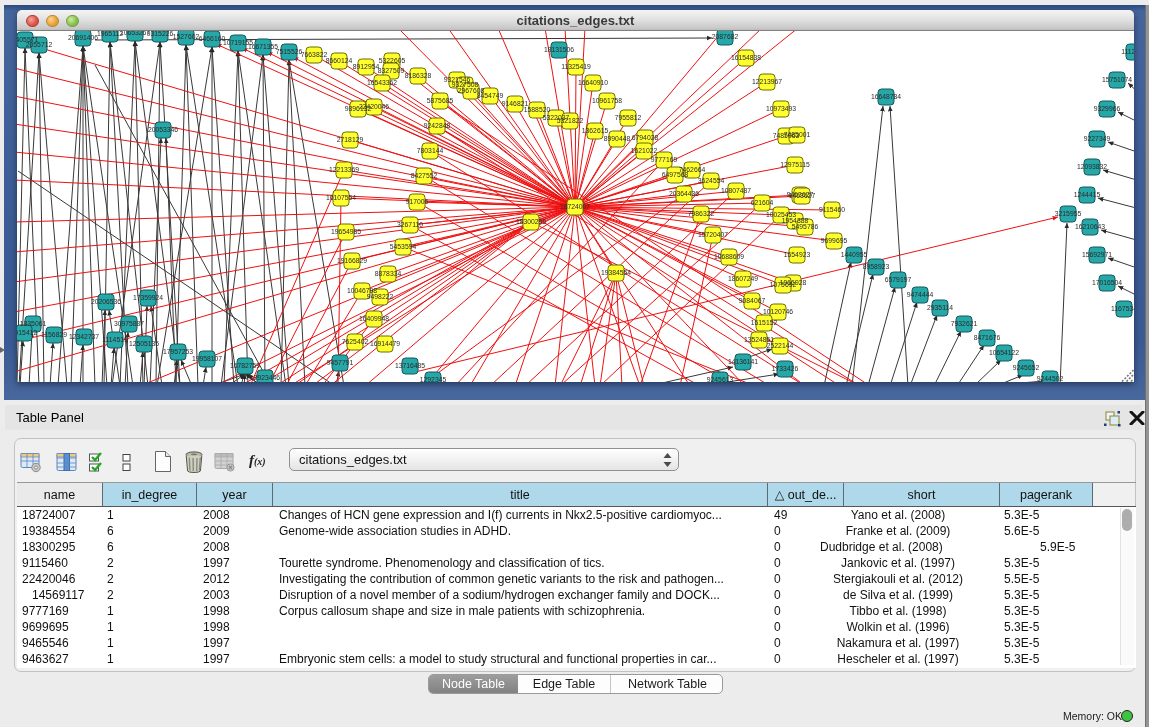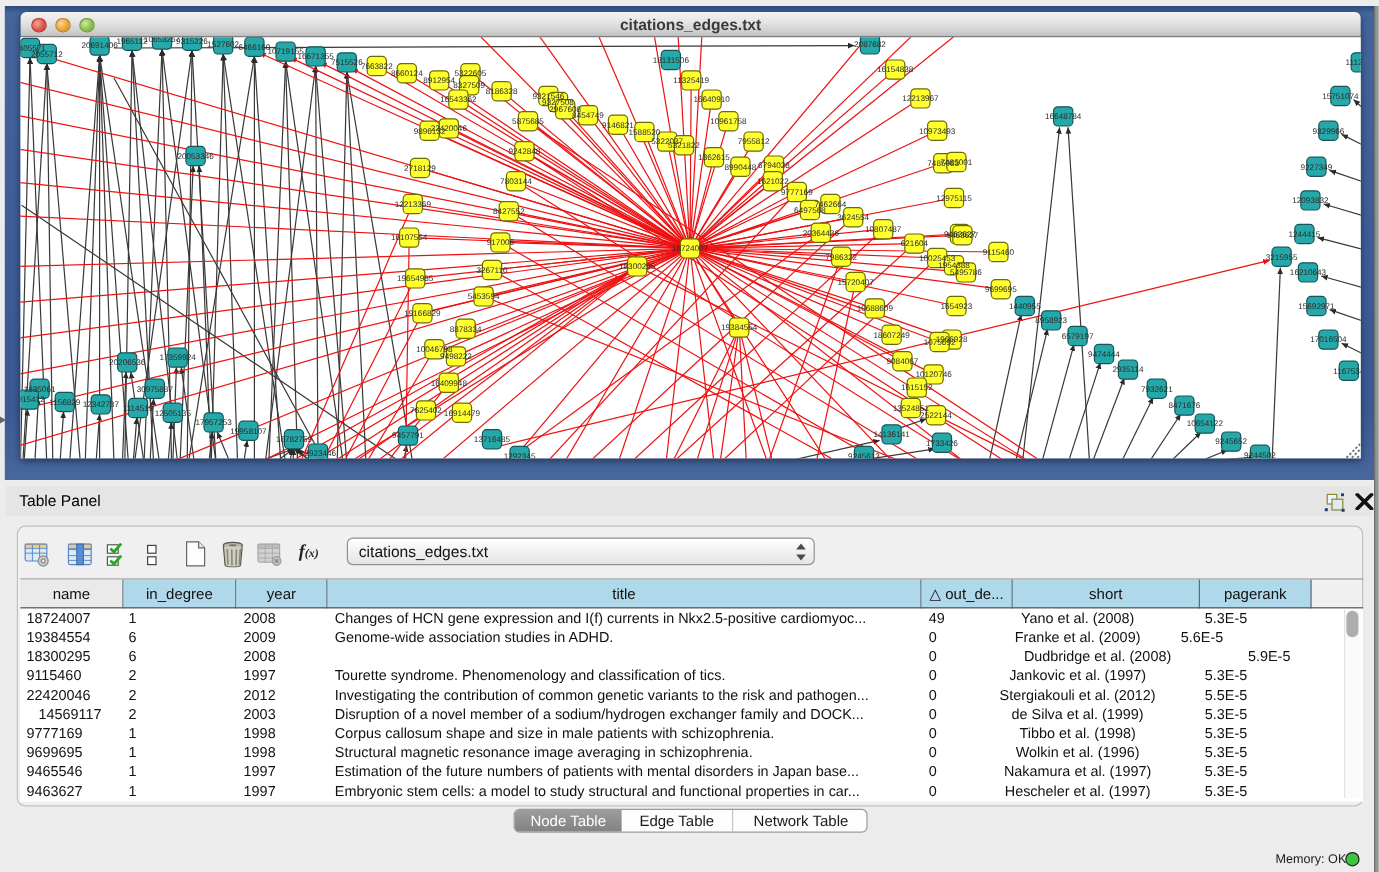--- a/index.html
+++ b/index.html
@@ -615,28 +615,28 @@
     <span style="position:absolute;left:800px;width:156px;text-align:center">Yano et al. (2008)</span>
     <span style="position:absolute;left:984px">5.3E-5</span>
   </div>
 <div style="position:absolute;left:20px;top:524px;width:1100px;height:16px;font-size:12px;color:#111;white-space:nowrap">
     <span style="position:absolute;left:2px">19384554</span>
     <span style="position:absolute;left:87px">6</span>
     <span style="position:absolute;left:183px">2009</span>
     <span style="position:absolute;left:259px">Genome-wide association studies in ADHD.</span>
     <span style="position:absolute;left:754px">0</span>
     <span style="position:absolute;left:800px;width:156px;text-align:center">Franke et al. (2009)</span>
-    <span style="position:absolute;left:964px">5.6E-5</span>
+    <span style="position:absolute;left:984px">5.6E-5</span>
   </div>
 <div style="position:absolute;left:20px;top:540px;width:1100px;height:16px;font-size:12px;color:#111;white-space:nowrap">
     <span style="position:absolute;left:2px">18300295</span>
     <span style="position:absolute;left:87px">6</span>
     <span style="position:absolute;left:183px">2008</span>
     <span style="position:absolute;left:754px">0</span>
-    <span style="position:absolute;left:800px;width:156px;text-align:right">Dudbridge et al. (2008)</span>
+    <span style="position:absolute;left:800px;width:156px;text-align:left">Dudbridge et al. (2008)</span>
     <span style="position:absolute;left:1020px">5.9E-5</span>
   </div>
 <div style="position:absolute;left:20px;top:556px;width:1100px;height:16px;font-size:12px;color:#111;white-space:nowrap">
     <span style="position:absolute;left:2px">9115460</span>
     <span style="position:absolute;left:87px">2</span>
     <span style="position:absolute;left:183px">1997</span>
     <span style="position:absolute;left:259px">Tourette syndrome. Phenomenology and classification of tics.</span>
     <span style="position:absolute;left:754px">0</span>
     <span style="position:absolute;left:800px;width:156px;text-align:center">Jankovic et al. (1997)</span>
     <span style="position:absolute;left:984px">5.3E-5</span>
@@ -665,30 +665,28 @@
     <span style="position:absolute;left:183px">1998</span>
     <span style="position:absolute;left:259px">Corpus callosum shape and size in male patients with schizophrenia.</span>
     <span style="position:absolute;left:754px">0</span>
     <span style="position:absolute;left:800px;width:156px;text-align:center">Tibbo et al. (1998)</span>
     <span style="position:absolute;left:984px">5.3E-5</span>
   </div>
 <div style="position:absolute;left:20px;top:620px;width:1100px;height:16px;font-size:12px;color:#111;white-space:nowrap">
     <span style="position:absolute;left:2px">9699695</span>
     <span style="position:absolute;left:87px">1</span>
     <span style="position:absolute;left:183px">1998</span>
-    <span style="position:absolute;left:259px">Structural magnetic resonance image averaging in schizophrenia.</span>
     <span style="position:absolute;left:754px">0</span>
     <span style="position:absolute;left:800px;width:156px;text-align:center">Wolkin et al. (1996)</span>
     <span style="position:absolute;left:984px">5.3E-5</span>
   </div>
 <div style="position:absolute;left:20px;top:636px;width:1100px;height:16px;font-size:12px;color:#111;white-space:nowrap">
     <span style="position:absolute;left:2px">9465546</span>
     <span style="position:absolute;left:87px">1</span>
     <span style="position:absolute;left:183px">1997</span>
-    <span style="position:absolute;left:259px">Estimation of the future numbers of patients with mental disorders in Japan base...</span>
     <span style="position:absolute;left:754px">0</span>
     <span style="position:absolute;left:800px;width:156px;text-align:center">Nakamura et al. (1997)</span>
     <span style="position:absolute;left:984px">5.3E-5</span>
   </div>
 <div style="position:absolute;left:20px;top:652px;width:1100px;height:16px;font-size:12px;color:#111;white-space:nowrap">
     <span style="position:absolute;left:2px">9463627</span>
     <span style="position:absolute;left:87px">1</span>
     <span style="position:absolute;left:183px">1997</span>
     <span style="position:absolute;left:259px">Embryonic stem cells: a model to study structural and functional properties in car...</span>
     <span style="position:absolute;left:754px">0</span>

